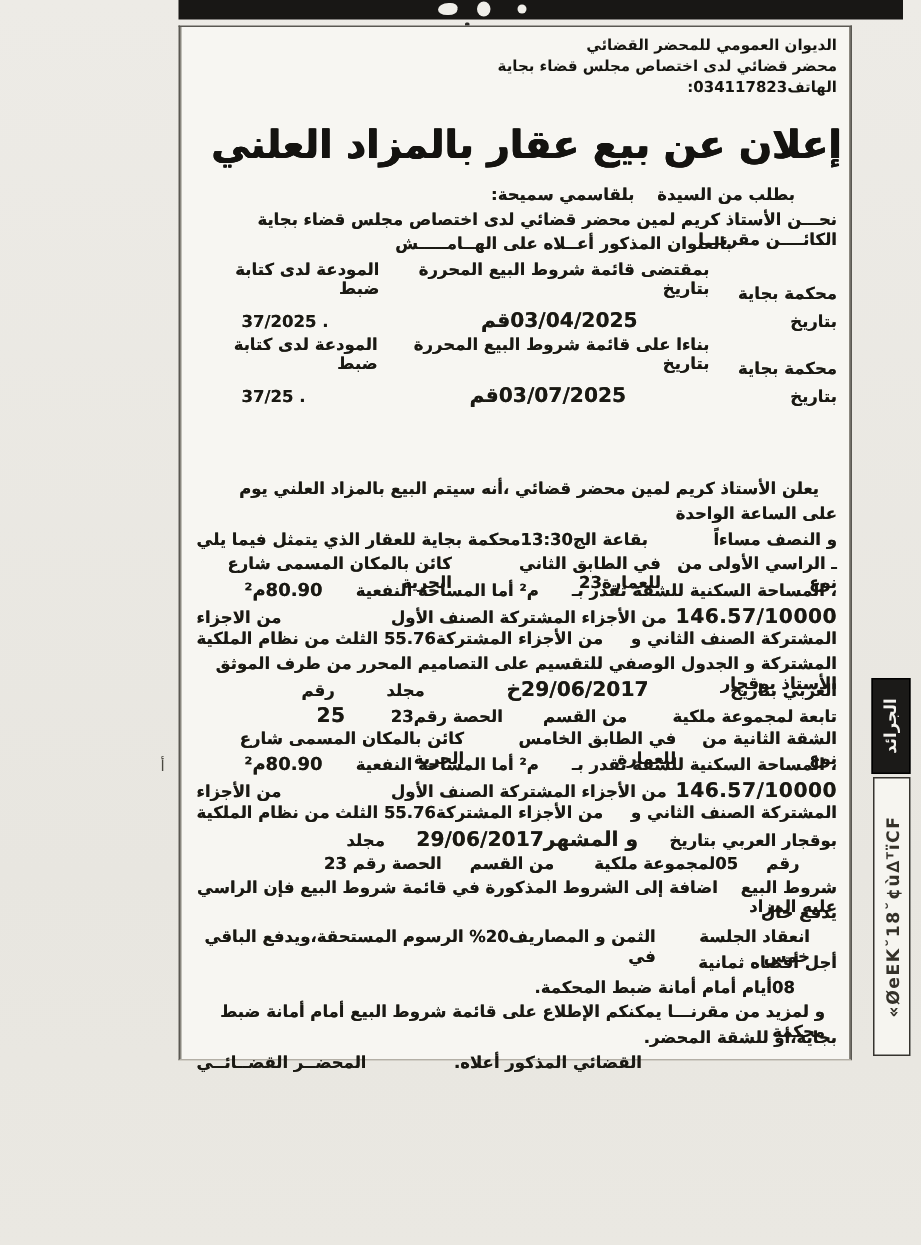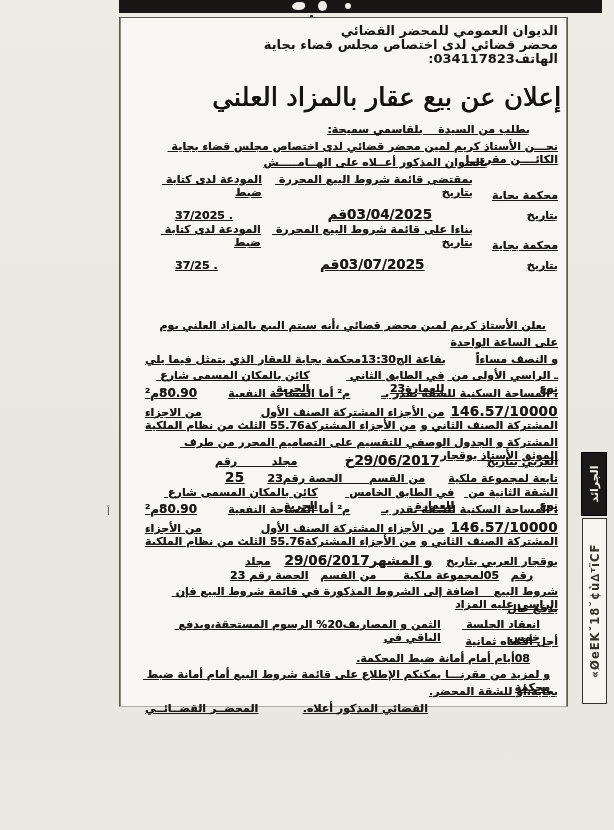--- a/index.html
+++ b/index.html
@@ -12,32 +12,32 @@
   .bm{position:absolute;background:#efeee9;}
   .bm1{left:173px;top:2px;width:13px;height:8px;border-radius:60% 40% 50% 50%;}
   .bm2{left:199px;top:1px;width:9px;height:10px;border-radius:50%;}
   .bm3{left:226px;top:3px;width:6px;height:6px;border-radius:50%;}
   .speck{position:absolute;left:310px;top:15px;width:3px;height:9px;background:#2a2925;border-radius:1px;}
   .frame{
     position:absolute;left:119px;top:17px;width:447px;height:688px;
     background:#f7f6f2;border:1px solid #5a5852;border-bottom-color:#b3afa6;
     box-shadow:inset 3px 0 0 -2px #8a877f, inset -3px 0 0 -2px #8a877f;
   }
-  .header{position:absolute;top:6px;right:9px;text-align:right;font-size:13px;font-weight:700;line-height:13.8px;color:#161510;direction:rtl;}
+  .header{position:absolute;top:6px;right:9px;text-align:right;font-size:10px;font-weight:700;line-height:13.8px;color:#161510;direction:rtl;}
   .title{
     position:absolute;top:64px;right:6px;left:6px;text-align:right;direction:rtl;
-    font-size:26px;font-weight:400;color:#141310;
+    font-size:26px;font-weight:700;color:#141310;
     text-shadow:0.6px 0 currentColor,0 0.4px currentColor;
   }
-  .body-lines{position:absolute;top:105px;left:25px;right:9px;font-size:11px;font-weight:700;color:#1a1913;text-decoration:underline;}
+  .body-lines{position:absolute;top:105px;left:11px;right:9px;font-size:11px;font-weight:700;color:#1a1913;}
   .ln{display:flex;justify-content:space-between;align-items:baseline;direction:rtl;height:16.62px;}
   .ln span{white-space:pre-wrap;text-shadow:0 0 0.4px rgba(20,18,10,.75);}
   .grp{display:inline-flex;gap:6px;direction:rtl;align-items:baseline;}
   .stamp{font-size:13.5px;font-weight:900;letter-spacing:.3px;}
-  .num{font-size:12px;font-weight:900;}
+  .num{font-size:12px;font-weight:900;margin-left:32px;}
   .ltr{direction:ltr;unicode-bidi:isolate;}
   .pr8{padding-right:8px;}.pr12{padding-right:12px;margin-top:47px;}.pr18{padding-right:18px;}
   .pr25{padding-right:25px;}.pr28{padding-right:28px;}.pr70{padding-right:70px;}
   .pr85{padding-right:85px;}.pr130{padding-right:130px;}
   .pl30{padding-left:30px;}.pl70{padding-left:70px;}.pl80{padding-left:80px;}
   .pl85{padding-left:85px;}.pl100{padding-left:100px;}
   .stamp-label-box{position:absolute;left:581px;top:452px;width:24px;height:62px;background:#1b1a18;border:1px solid #000;}
   .stamp-label-box span{
     position:absolute;left:50%;top:50%;transform:translate(-50%,-50%) rotate(-90deg);
     color:#f4f3ee;font-size:11px;font-weight:700;white-space:nowrap;

